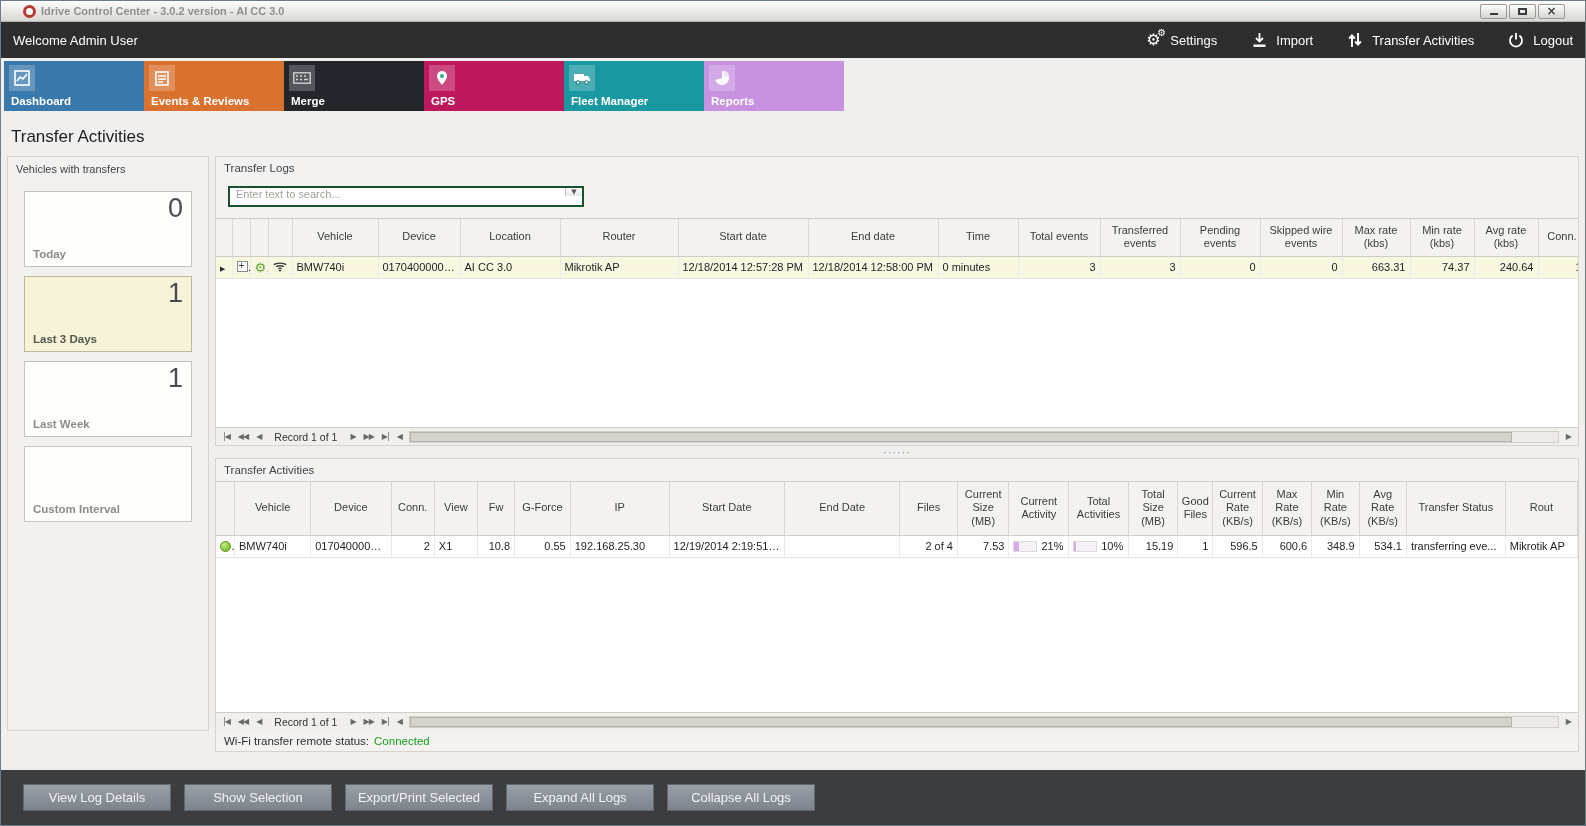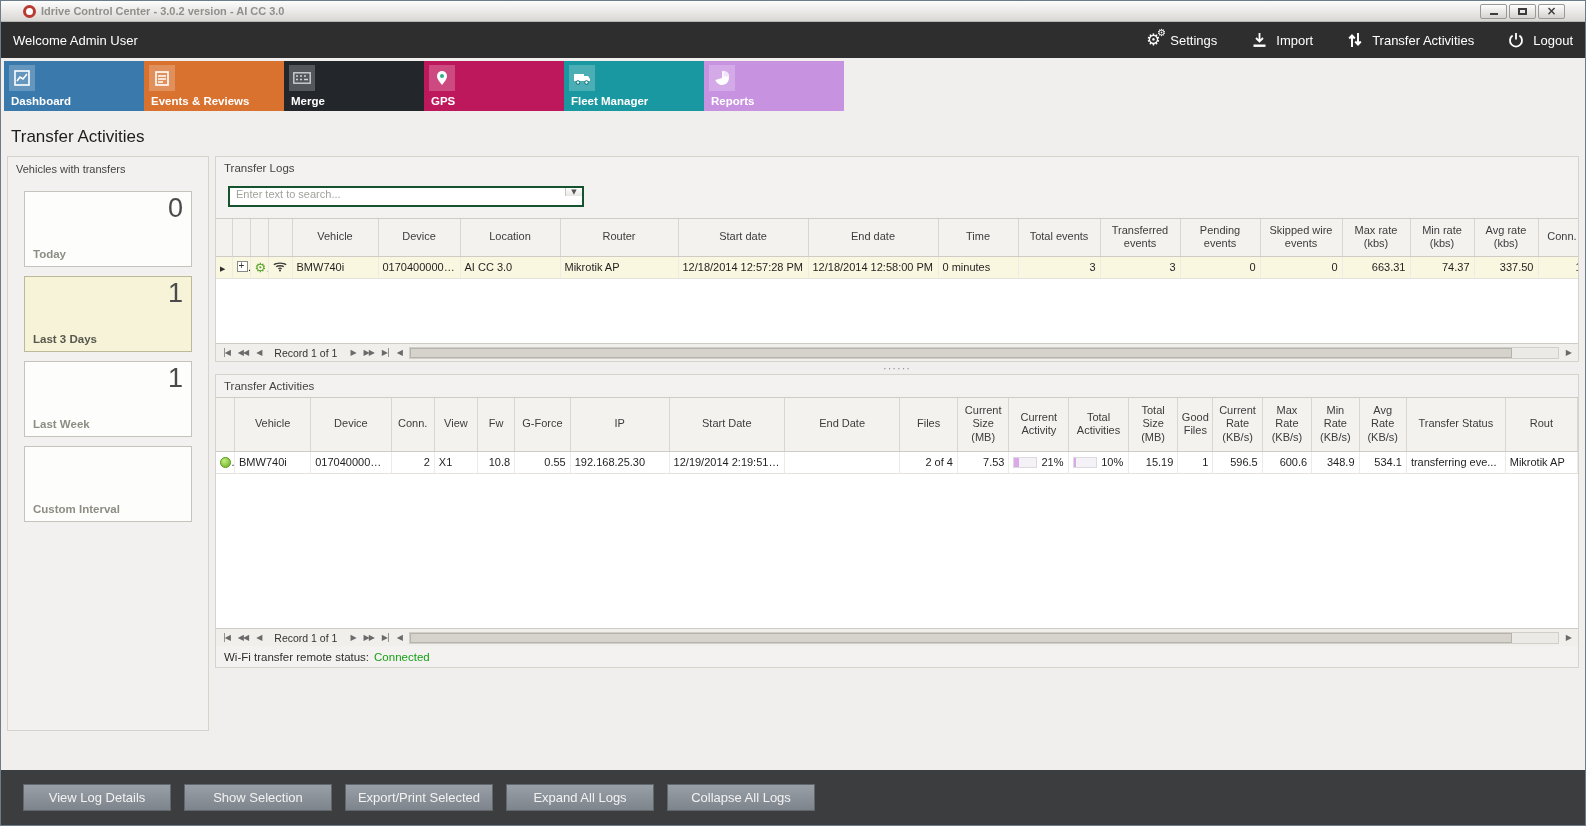--- a/index.html
+++ b/index.html
@@ -49,21 +49,21 @@
   .side-title{font-size:11px;color:#444;padding:6px 8px 2px}
   .cards{padding:14px 16px 0}
   .card{height:76px;background:#fdfdfc;border:1px solid #c6c3bd;position:relative;margin-bottom:9px;cursor:pointer}
   .card .val{position:absolute;top:1px;right:8px;font-size:27px;color:#4a4a4a}
   .card .lbl{position:absolute;left:8px;bottom:6px;font-size:11.5px;font-weight:bold;color:#8d8d84}
   .card.selected{background:#f6f3d8;border-color:#bdb897}
   .card.selected .lbl{color:#57574d}
 
   .main-col{flex:1;display:flex;flex-direction:column;min-width:0}
   .panel{background:#f3f2f0;border:1px solid #d6d3cd;display:flex;flex-direction:column}
-  .logs-panel{height:206px}
+  .logs-panel{height:290px}
   .acts-panel{height:294px}
   .panel-title{font-size:11.5px;color:#444;padding:5px 8px;flex:none}
 
   .logs-toolbar{padding:7px 12px 11px;flex:none}
   .combo{width:356px;height:21px;background:#fff;border:2px solid #14532d;display:flex;align-items:flex-start}
   .combo input{flex:1;border:none;outline:none;font-size:11px;padding:0 6px;color:#333;background:transparent;font-family:inherit}
   .combo input::placeholder{color:#a2a29b}
   .combo-btn{width:17px;border:none;border-left:1px solid #c8c5c0;background:linear-gradient(#fefefe,#e8e6e2);display:flex;align-items:center;justify-content:center;cursor:pointer;padding:0}
   .chev{font-family:"DejaVu Sans",sans-serif;font-size:7px;color:#555}
   .chev::before{content:"▼"}
@@ -331,21 +331,21 @@
                 <td>Mikrotik AP</td>
                 <td>12/18/2014 12:57:28 PM</td>
                 <td>12/18/2014 12:58:00 PM</td>
                 <td>0 minutes</td>
                 <td class="num">3</td>
                 <td class="num">3</td>
                 <td class="num">0</td>
                 <td class="num">0</td>
                 <td class="num">663.31</td>
                 <td class="num">74.37</td>
-                <td class="num">337.50</td>
+                <td class="num">240.64</td>
                 <td class="num">1</td>
               </tr>
             </tbody>
           </table>
         </div>
         <div class="pager">
           <span class="pg g-first"></span>
           <span class="pg g-prev2"></span>
           <span class="pg g-prev"></span>
           <span class="pager-text">Record 1 of 1</span>

